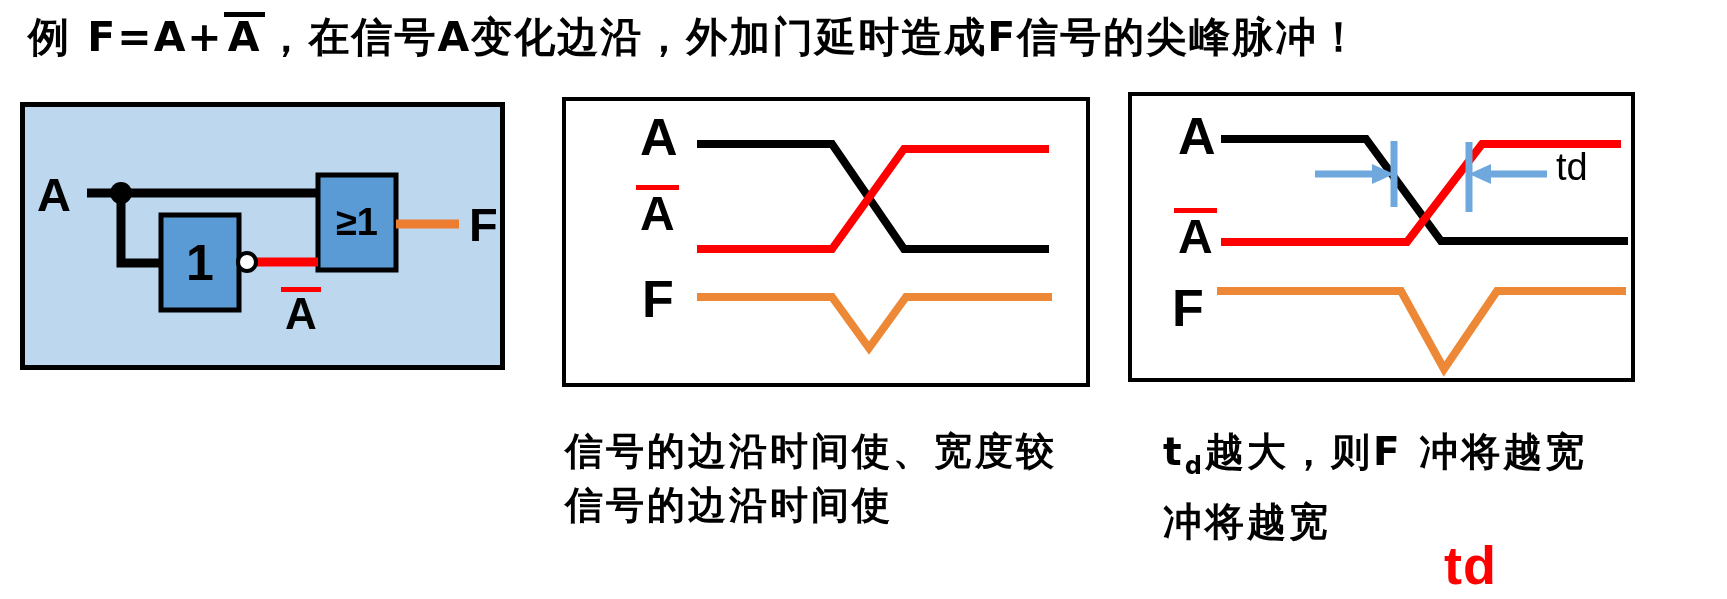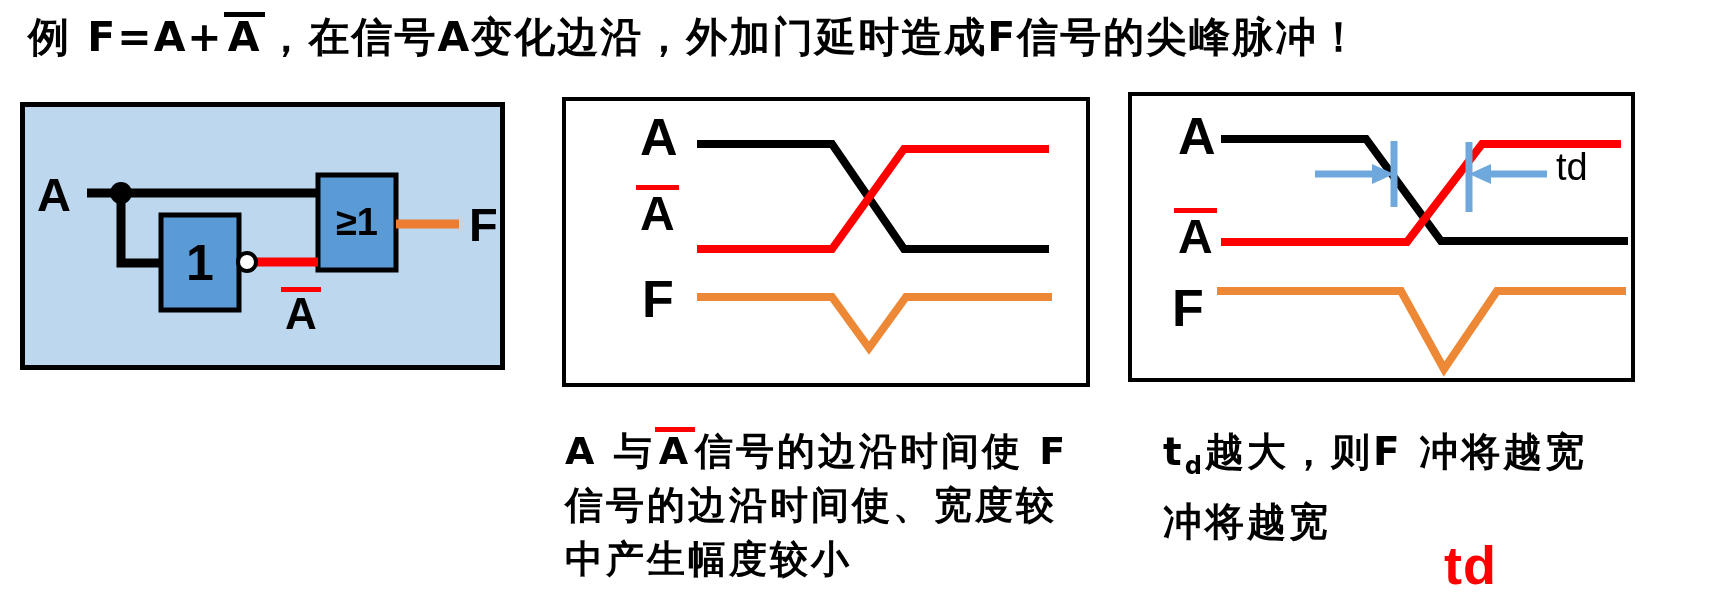--- a/index.html
+++ b/index.html
@@ -108,25 +108,22 @@
       <line x1="415" y1="78" x2="353" y2="78" stroke="#6FA8DC" stroke-width="7"></line>
       <polygon points="337,78 359,68 359,88" fill="#6FA8DC"></polygon>
     </svg>
     <span class="lbl" style="left:46px;top:14px;font-size:52px;">A</span>
     <span class="lbl ovl bar-red" style="left:42px;top:112px;font-size:48px;">A</span>
     <span class="lbl" style="left:40px;top:186px;font-size:52px;">F</span>
     <span class="lbl" style="left:424px;top:52px;font-size:38px;font-weight:500;">td</span>
   </div>
 
   <div class="caption caption-mid">
-    <div>
-      <span>A 与</span><span class="ovl bar-red">A</span><span>信号的边沿时间使 F</span>
-    </div>
     <div>信号的边沿时间使、宽度较</div>
-    <div>中产生幅度较小</div>
+    <div>信号的边沿时间使</div>
   </div>
 
   <div class="caption caption-right">
     <div>
       <span>t</span><sub>d</sub><span>越大，则F 冲将越宽</span>
     </div>
     <div>冲将越宽</div>
   </div>
 
   <span class="abs td-red">td</span>

